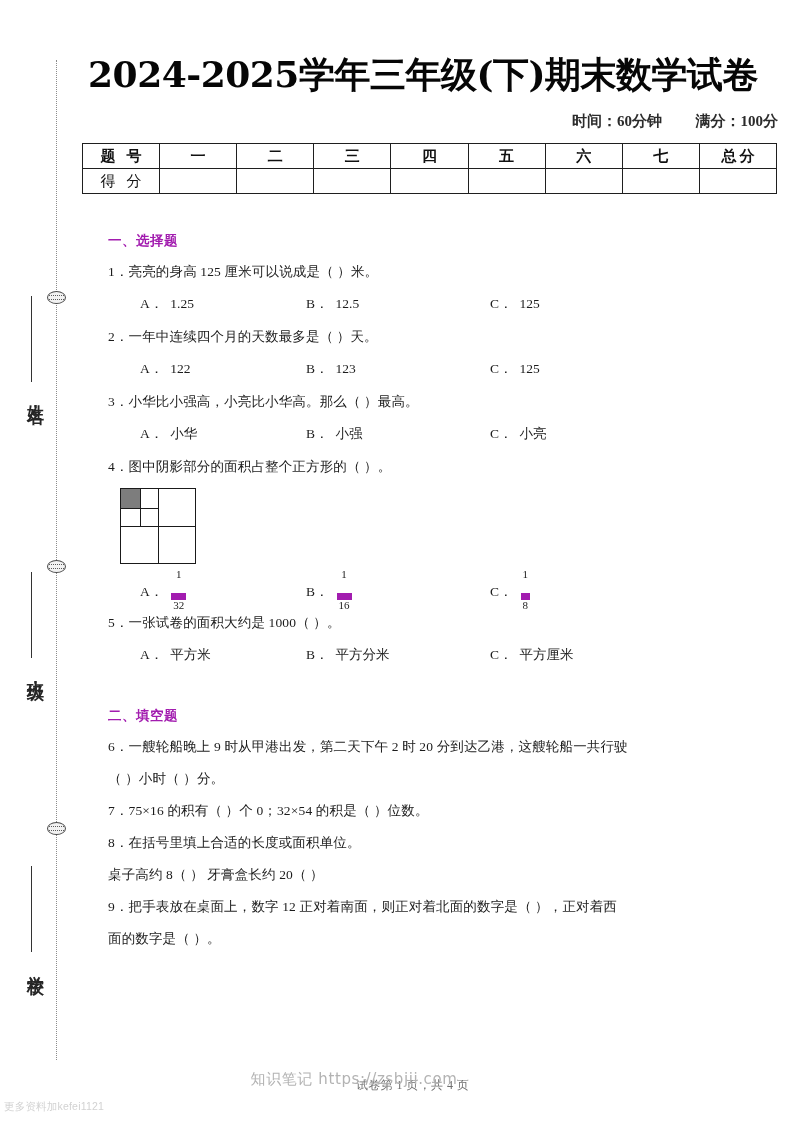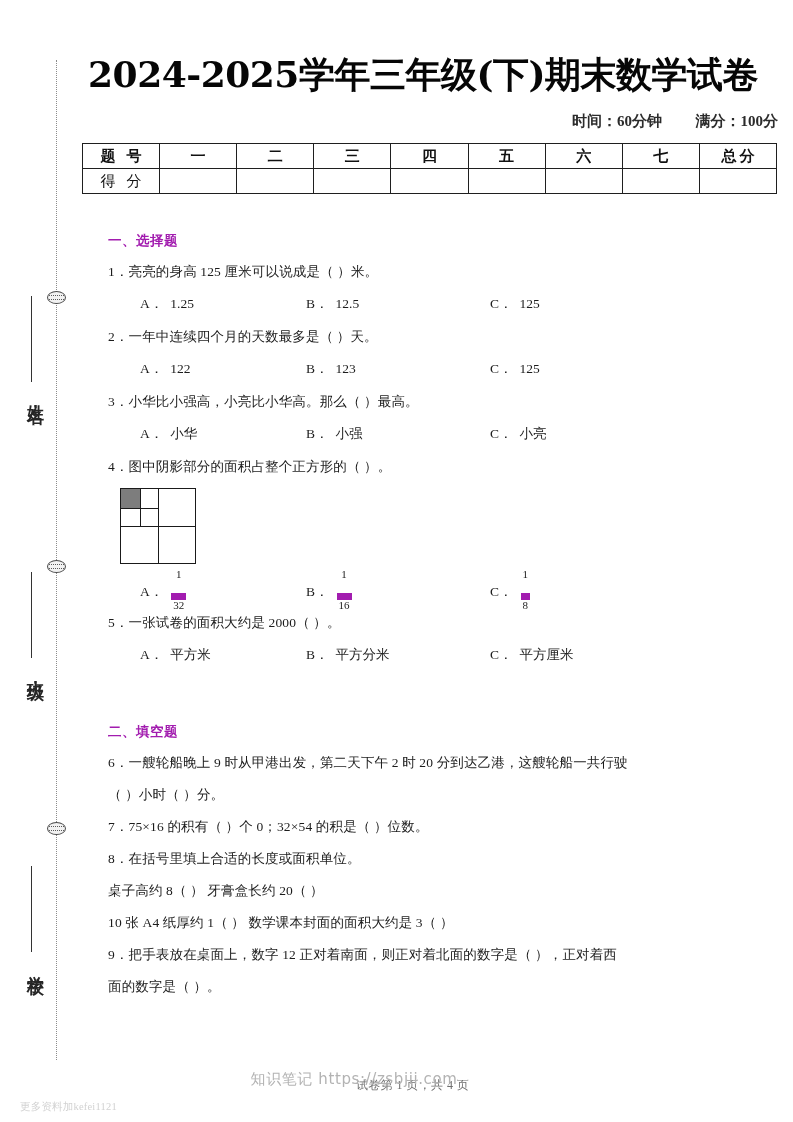--- a/index.html
+++ b/index.html
@@ -162,21 +162,21 @@
   }
 
   .section-heading {
     font-family: "DejaVu Sans", "Liberation Sans", sans-serif;
     font-weight: bold;
     font-size: 13.5px;
     color: #a21caf;
     margin: 0 0 11px 0;
     letter-spacing: 0.5px;
   }
-  .section-heading.second { margin-top: 58px; }
+  .section-heading.second { margin-top: 42px; }
 
   .question {
     font-size: 13.5px;
     line-height: 21px;
     color: #1c1c1c;
     margin: 0 0 9px 0;
     letter-spacing: 0.15px;
   }
   .q-stem { margin-bottom: 11px; }
   .q-cont { margin: 0 0 11px 0; }
@@ -279,23 +279,23 @@
     width: 708px;
     text-align: center;
     font-family: "DejaVu Sans", "Liberation Sans", sans-serif;
     font-size: 15px;
     color: #b3b3b3;
     letter-spacing: 0.6px;
     pointer-events: none;
   }
   .watermark-corner {
     position: absolute;
-    left: 20px;
+    left: 4px;
     top: 1100px;
-    font-family: Liberation Serif, serif;
+    font-family: Liberation Sans, sans-serif;
     font-size: 10.5px;
     color: #d2d2d2;
     letter-spacing: 0.2px;
   }
 </style>
 </head>
 <body>
 
 <div class="page">
 
@@ -428,21 +428,21 @@
       </div>
       <div class="opt opt-c">
         <span class="opt-letter">C．</span>
         <span class="frac">
           <span class="num">1</span>
           <span class="den">8</span>
         </span>
       </div>
     </div>
 
-    <div class="question q-stem">5．一张试卷的面积大约是 2000（    ）。</div>
+    <div class="question q-stem">5．一张试卷的面积大约是 1000（    ）。</div>
     <div class="options">
       <div class="opt opt-a">
         <span class="opt-letter">A．</span>
         <span>平方米</span>
       </div>
       <div class="opt opt-b">
         <span class="opt-letter">B．</span>
         <span>平方分米</span>
       </div>
       <div class="opt opt-c">
@@ -453,21 +453,20 @@
 
     <div class="section-heading second">二、填空题</div>
 
     <div class="question q-cont">6．一艘轮船晚上 9 时从甲港出发，第二天下午 2 时 20 分到达乙港，这艘轮船一共行驶</div>
     <div class="question q-cont">（            ）小时（            ）分。</div>
 
     <div class="question q-cont">7．75×16 的积有（            ）个 0；32×54 的积是（            ）位数。</div>
 
     <div class="question q-cont">8．在括号里填上合适的长度或面积单位。</div>
     <div class="question q-cont">桌子高约 8（            ）        牙膏盒长约 20（            ）</div>
-    <div class="question q-cont">10 张 A4 纸厚约 1（            ）    数学课本封面的面积大约是 3（            ）</div>
 
     <div class="question q-cont">9．把手表放在桌面上，数字 12 正对着南面，则正对着北面的数字是（            ），正对着西</div>
     <div class="question q-cont">面的数字是（            ）。</div>
 
   </div>
 
   <div class="footer-page">试卷第 1 页，共 4 页</div>
   <div class="watermark-url">知识笔记 https://zsbjii.com</div>
   <div class="watermark-corner">更多资料加kefei1121</div>
 

